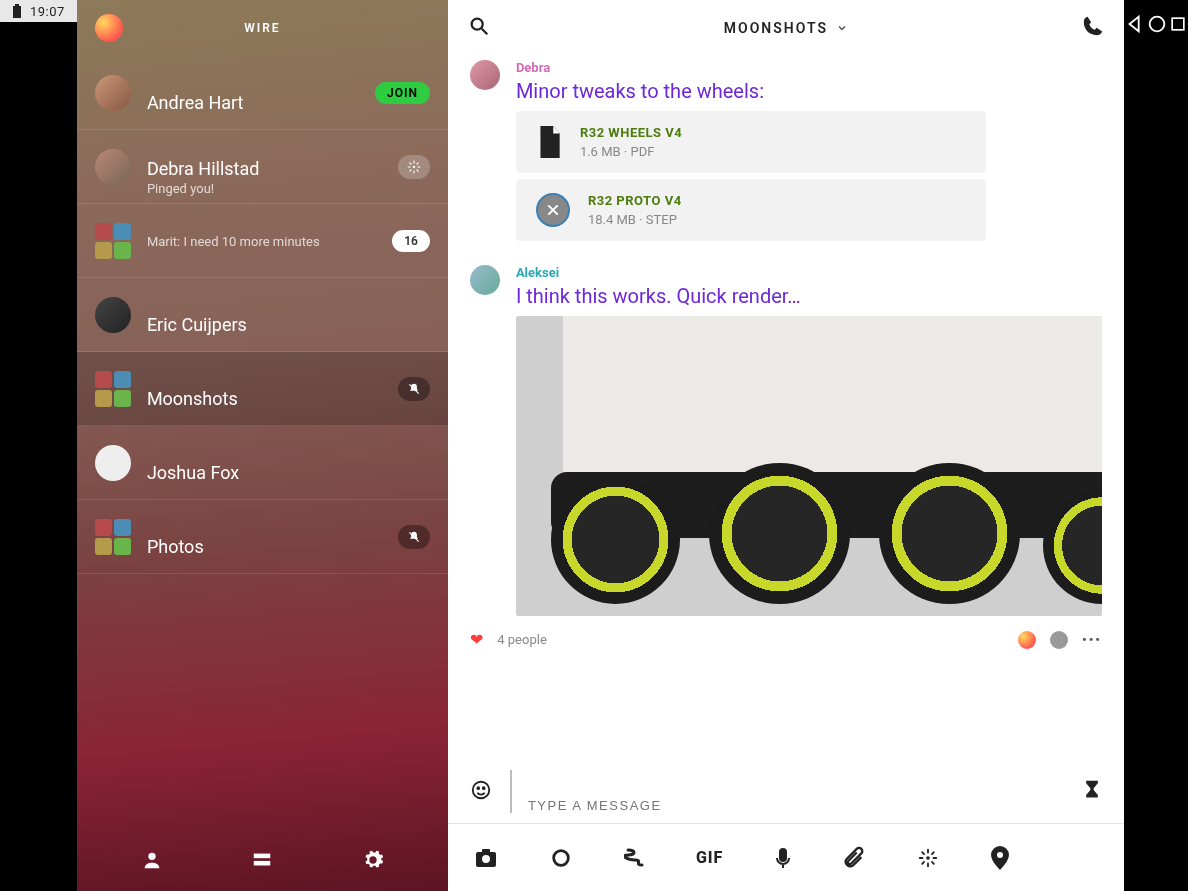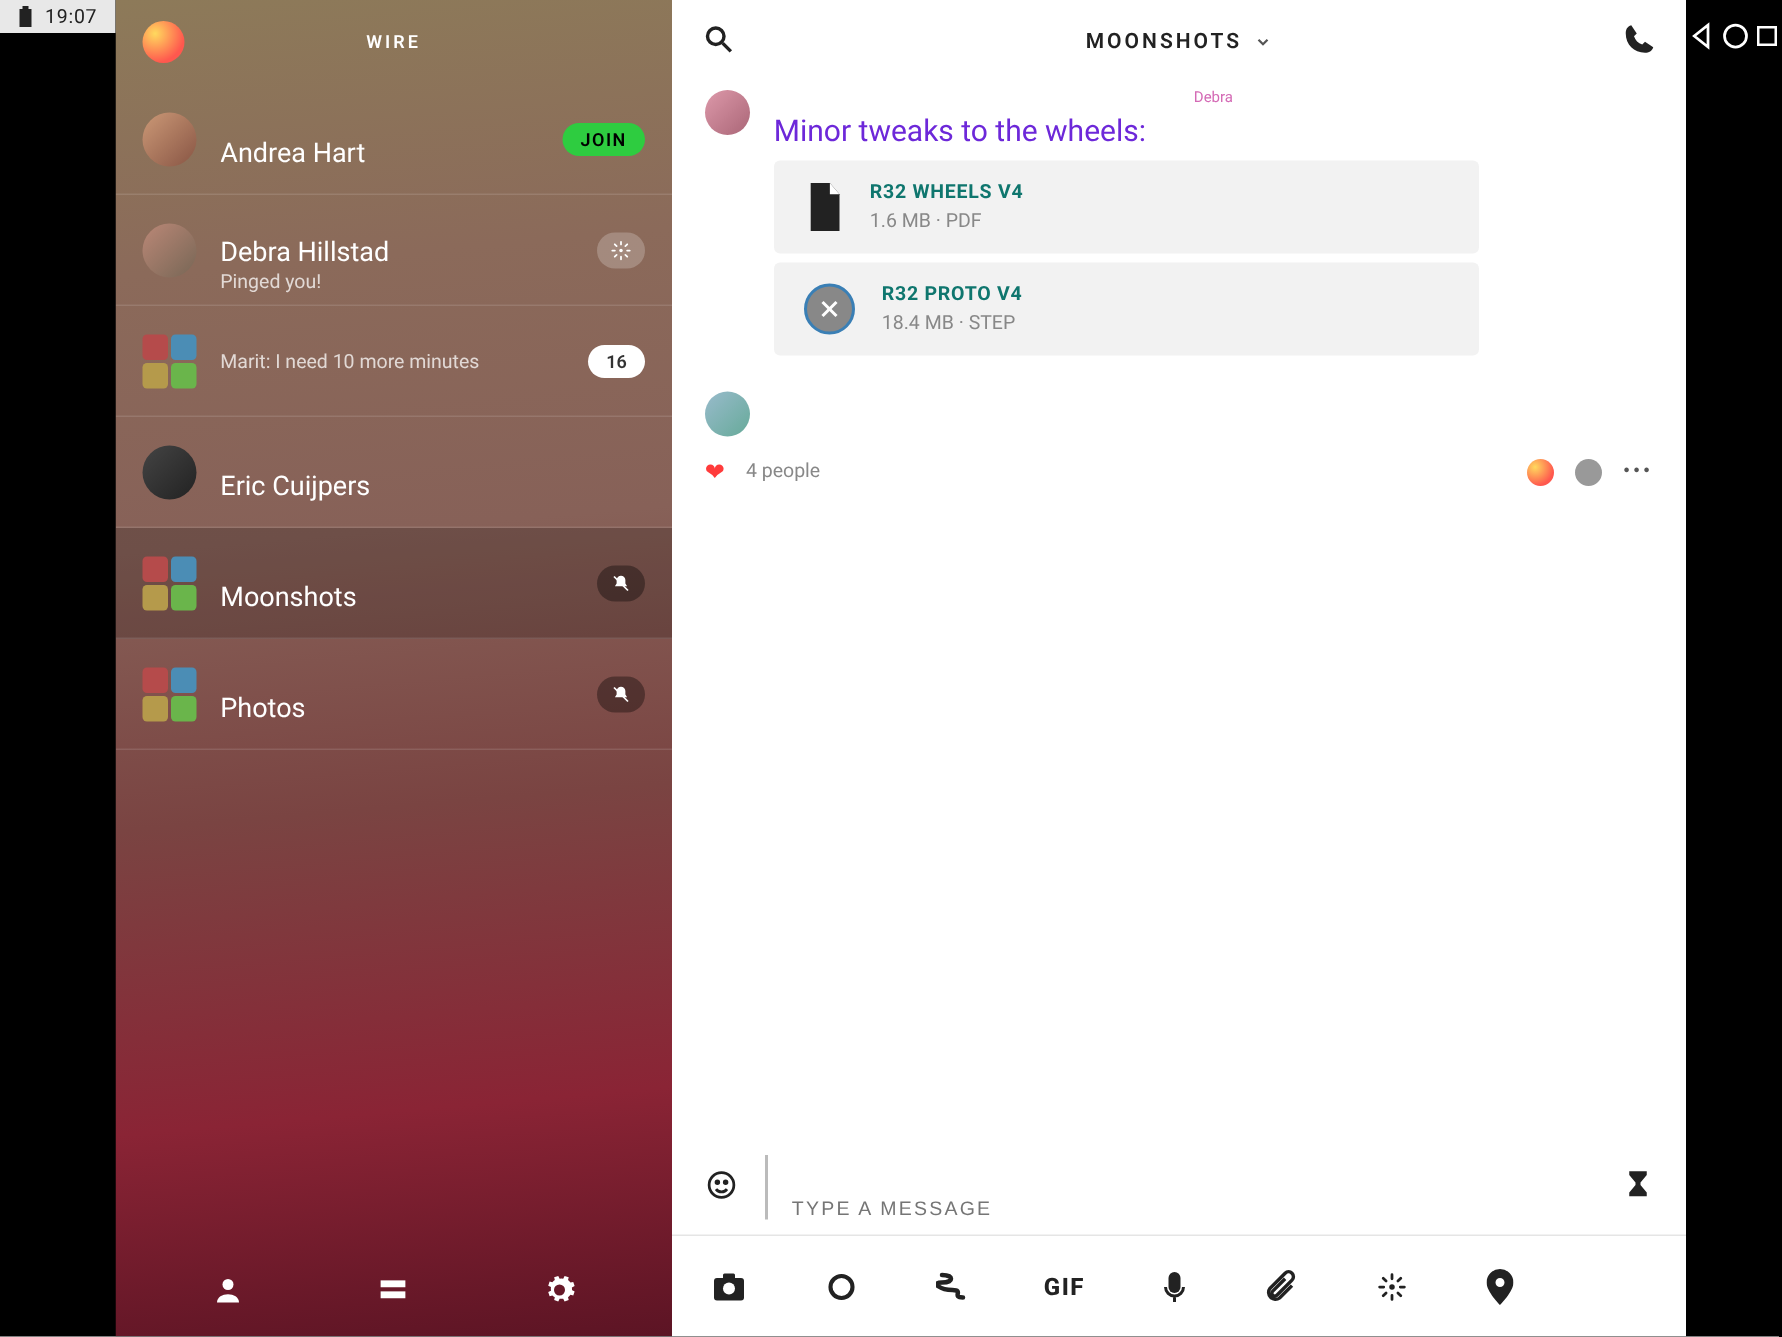--- a/index.html
+++ b/index.html
@@ -138,34 +138,34 @@
     align-items:flex-start;
   }
   .msg .av {
     width:30px; height:30px; border-radius:50%;
     background:#ccc;
     flex-shrink:0;
   }
   .msg .av.debra{ background: linear-gradient(135deg,#d9a, #a67);}
   .msg .av.aleksei{ background: linear-gradient(135deg,#9bc, #6a9);}
   .msg .content { flex:1 }
-  .sender { font-size:10px; font-weight:400;text-align:center; }
+  .sender { font-size:13px; font-weight:700; }
   .sender.pink { color:#d46ab5 }
   .sender.teal { color:#2aa8b8 }
   .msg-text { font-size:20px; color:#6d28d9; margin: 4px 0 8px 0;}
   .file-card {
     background:#f2f2f2;
     border-radius:4px;
     display:flex; align-items:center; gap:18px;
     padding:14px 20px;
     margin:6px 0;
     max-width: 470px;
   }
   .file-card .ficon svg{display:block}
-  .file-card .fname { font-size:13px; font-weight:700; color:#0f766e; letter-spacing:.5px }
+  .file-card .fname { font-size:13px; font-weight:700; color:#4d7c0f; letter-spacing:.5px }
   .file-card .finfo { font-size:13px; color:#888; margin-top:4px }
   .file-card .cancel {
     width:34px;height:34px;border-radius:50%;
     border:2px solid #3a7fb5;
     display:flex;align-items:center;justify-content:center;
     background:#888;
   }
   .render-img {
     margin-top:6px;
     width:100%;
@@ -317,20 +317,26 @@
             <div class="title">Moonshots</div>
           </div>
           <span class="status-pill muted">
             <svg width="14" height="14" viewBox="0 0 24 24" fill="#fff">
                 <path d="M12 3a5 5 0 0 0-5 5v4l-2 3h14l-2-3V8a5 5 0 0 0-5-5z"></path>
                 <line x1="4" y1="4" x2="20" y2="20" stroke="#fff" stroke-width="2"></line>
               </svg>
           </span>
         </div>
 
+        <div class="convo">
+          <div class="avatar" style="background:#eee"></div>
+          <div class="text">
+            <div class="title">Joshua Fox</div>
+          </div>
+        </div>
 
         <div class="convo">
           <div class="avatar group">
               <span></span>
               <span></span>
               <span></span>
               <span></span>
             </div>
           <div class="text">
             <div class="title">Photos</div>
@@ -422,20 +428,32 @@
                 <div class="finfo">
                   <span>18.4 MB</span> · <span>STEP</span>
                 </div>
               </div>
             </div>
           </div>
         </div>
 
         <div class="msg" style="margin-top:10px">
           <div class="av aleksei"></div>
+          <div class="content">
+            <div class="sender teal">Aleksei</div>
+            <div class="msg-text">I think this works. Quick render…</div>
+            <div class="render-img">
+              <div class="body"></div>
+              <div class="chassis"></div>
+              <div class="wheel w1"></div>
+              <div class="wheel w2"></div>
+              <div class="wheel w3"></div>
+              <div class="wheel w4"></div>
+            </div>
+          </div>
         </div>
 
         <div class="reactions">
           <span class="heart icon-btn">❤</span>
           <span>4 people</span>
           <span class="spacer"></span>
           <span class="mini-av"></span>
           <span class="mini-av"></span>
           <span class="more icon-btn">•••</span>
         </div>

